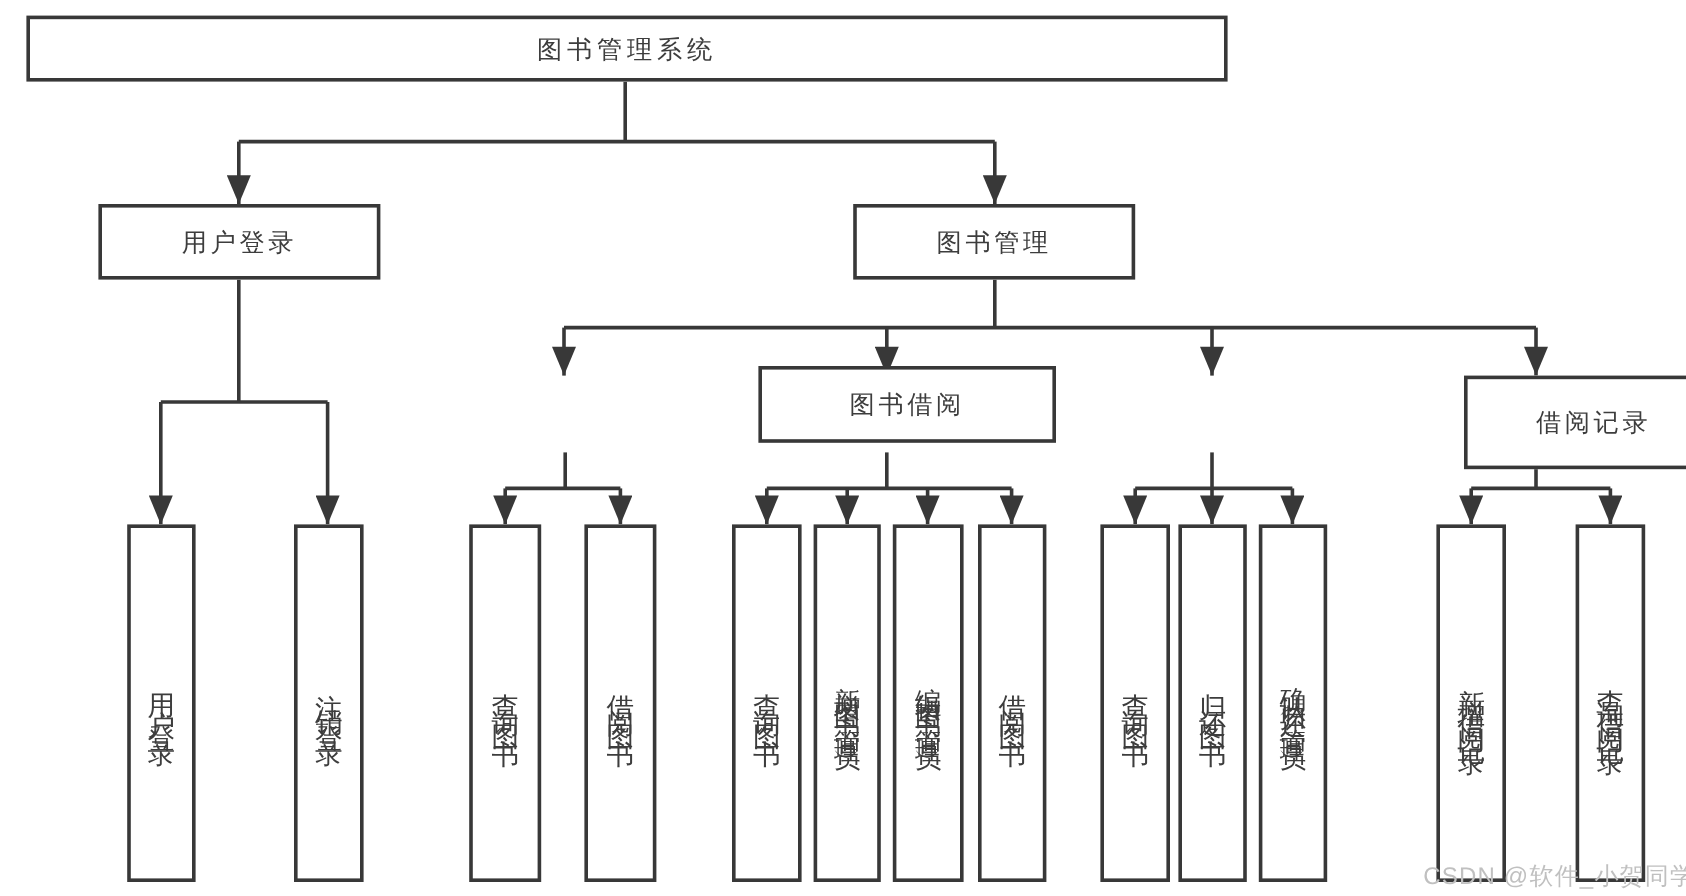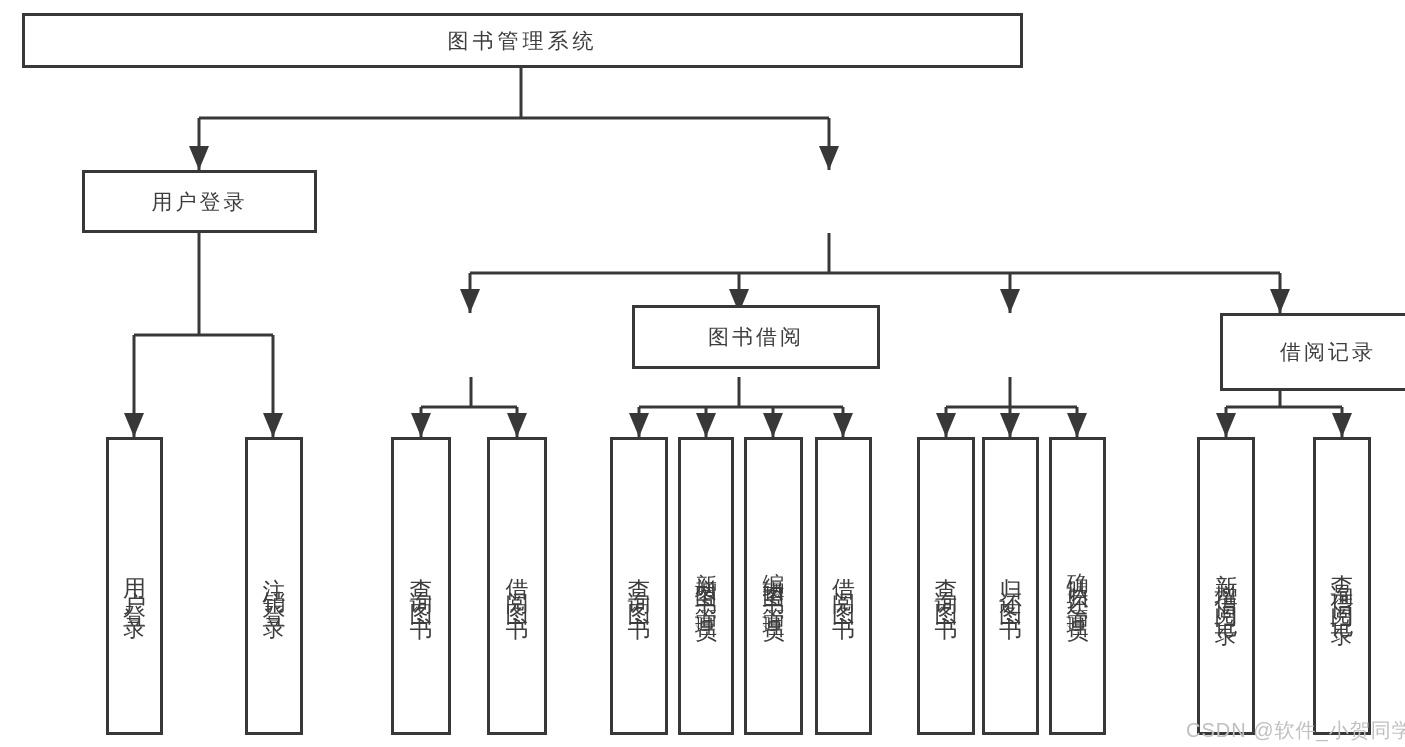--- a/index.html
+++ b/index.html
@@ -105,20 +105,23 @@
     </g>
   </svg>
 
   <div class="node root" style="left:22px;top:13px;width:1001px;height:55px">
     <span>图书管理系统</span>
   </div>
 
   <div class="node hnode" style="left:82px;top:170px;width:235px;height:63px">
     <span>用户登录</span>
   </div>
+  <div class="node hnode" style="left:711px;top:170px;width:235px;height:63px">
+    <span>图书管理</span>
+  </div>
 
   <div class="node hnode" style="left:632px;top:305px;width:248px;height:64px">
     <span>图书借阅</span>
   </div>
   <div class="node hnode" style="left:1220px;top:313px;width:216px;height:78px">
     <span>借阅记录</span>
   </div>
 
   <div class="node vbox" style="left:106px;width:57px">
     <span class="vlabel">用户登录</span>

